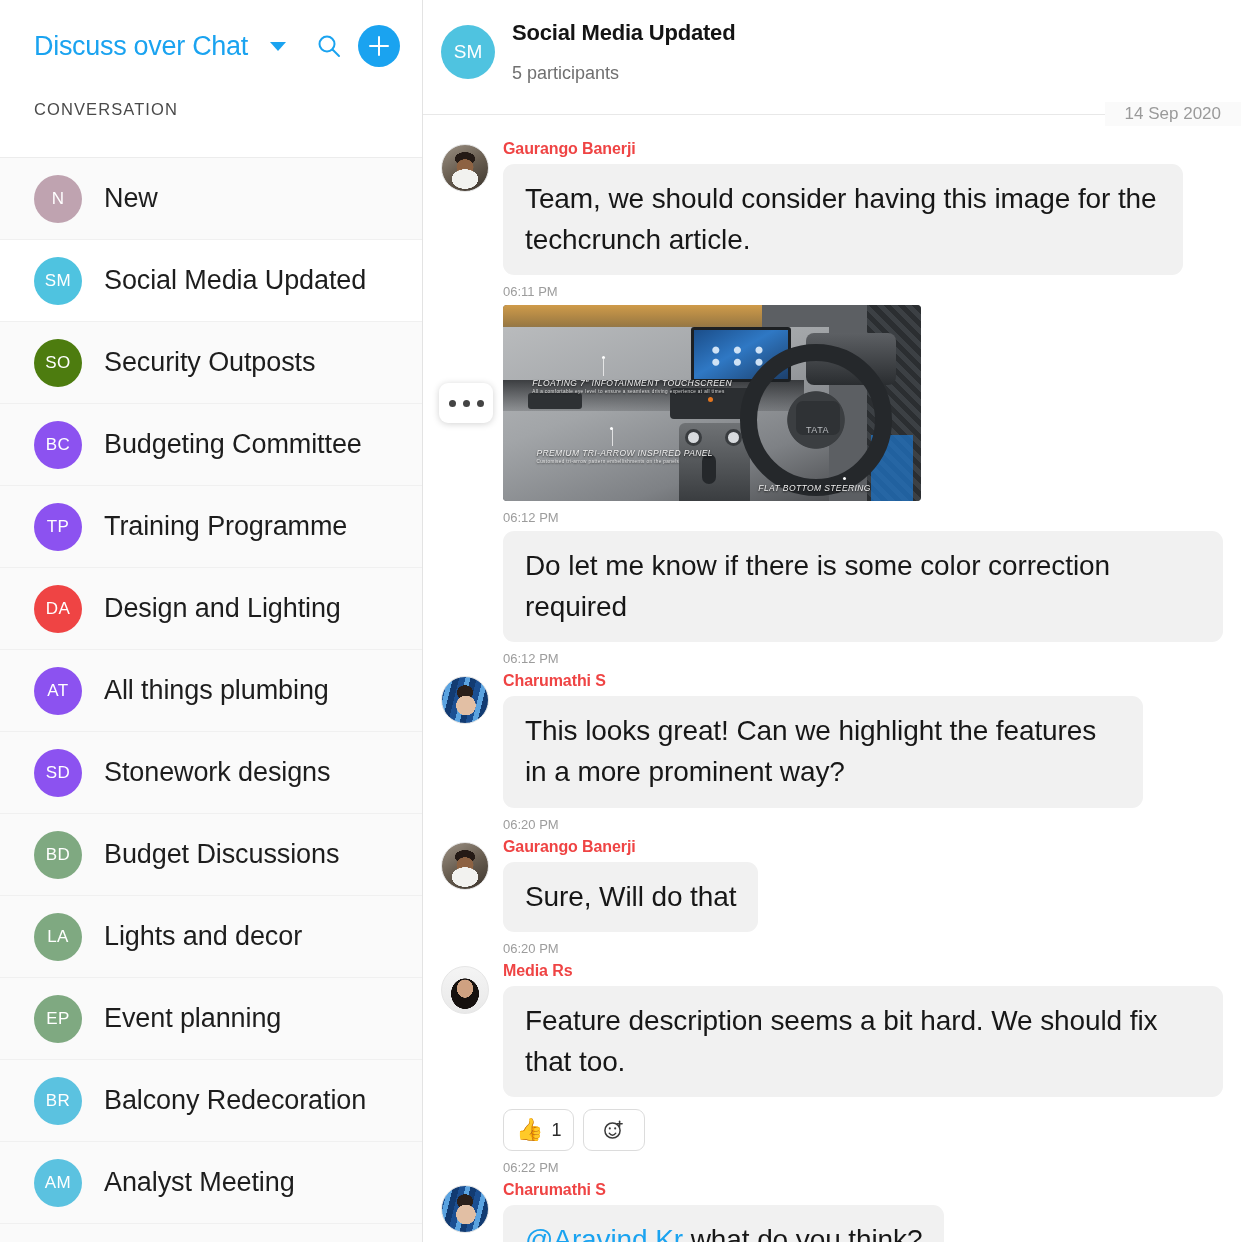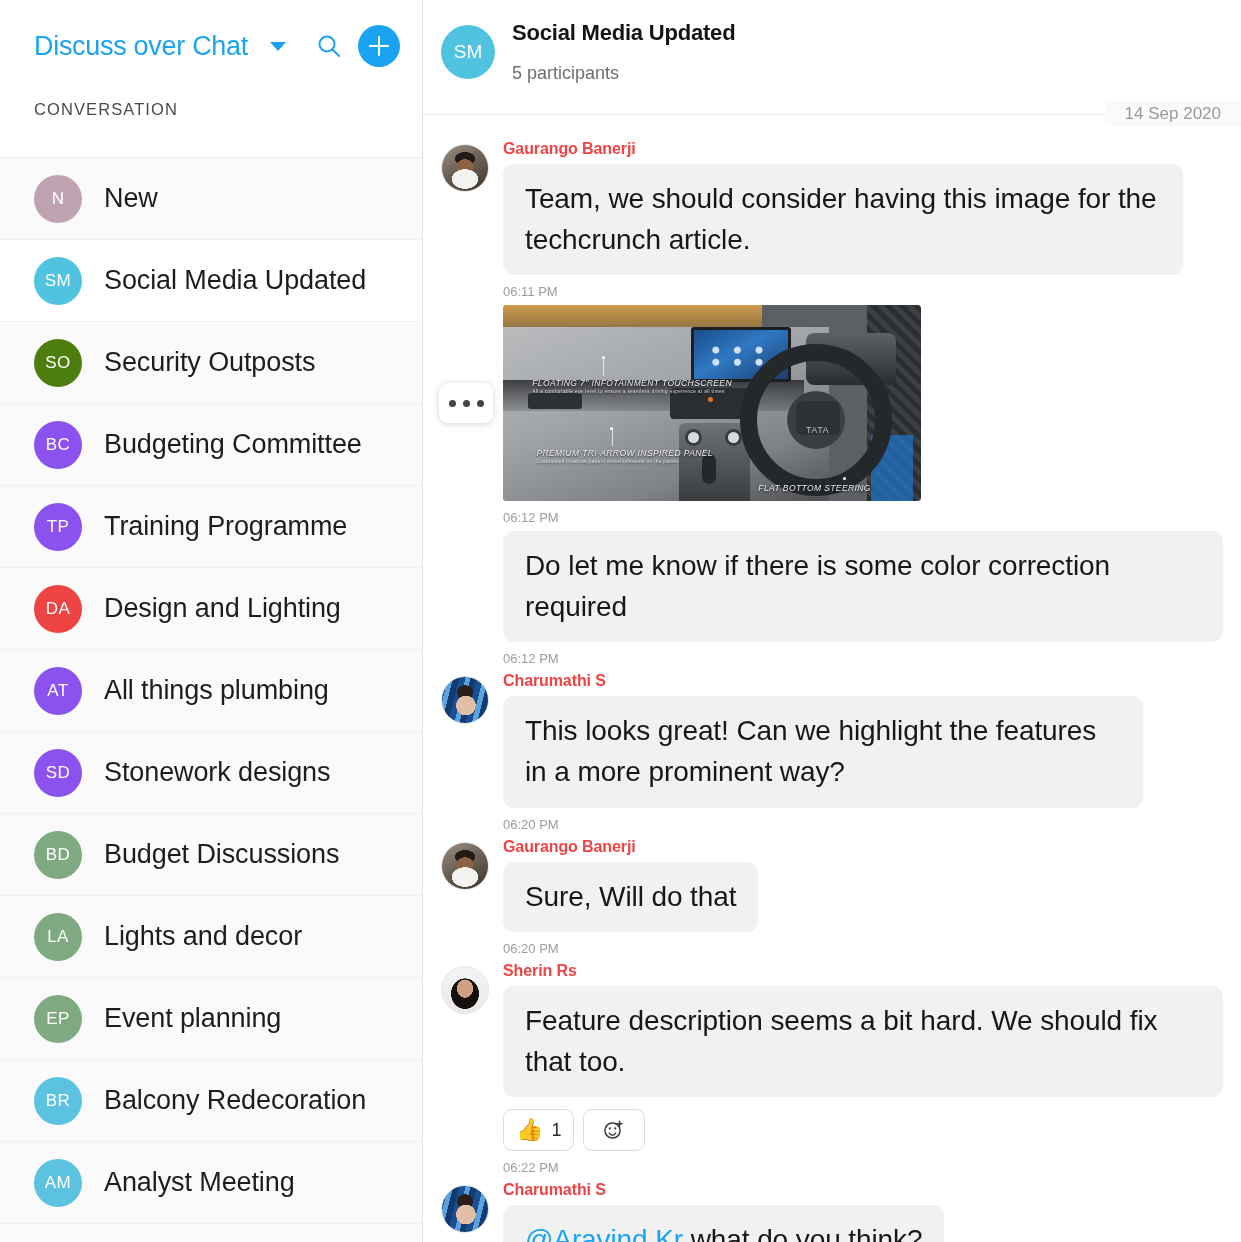--- a/index.html
+++ b/index.html
@@ -495,21 +495,21 @@
         <div class="msg-body">
           <div class="msg-author">Gaurango Banerji</div>
           <div class="bubble">Sure, Will do that</div>
           <div class="msg-time">06:20 PM</div>
         </div>
       </div>
 
       <div class="msg-group">
         <div class="msg-avatar av-sherin"></div>
         <div class="msg-body">
-          <div class="msg-author">Sherin Rs</div>
+          <div class="msg-author">Media Rs</div>
           <div class="bubble wide">Feature description seems a bit hard. We should fix that too.</div>
           <div class="reactions">
             <div class="reaction-pill">
               <span class="reaction-emoji">👍</span>
               <span class="reaction-count">1</span>
             </div>
             <div class="add-reaction">
               <svg width="26" height="26" viewBox="0 0 26 26" fill="none">
                 <circle cx="11.5" cy="13.5" r="7.6" stroke="#3a3a3a" stroke-width="1.5"></circle>
                 <circle cx="8.8" cy="11.4" r="1.05" fill="#3a3a3a"></circle>

